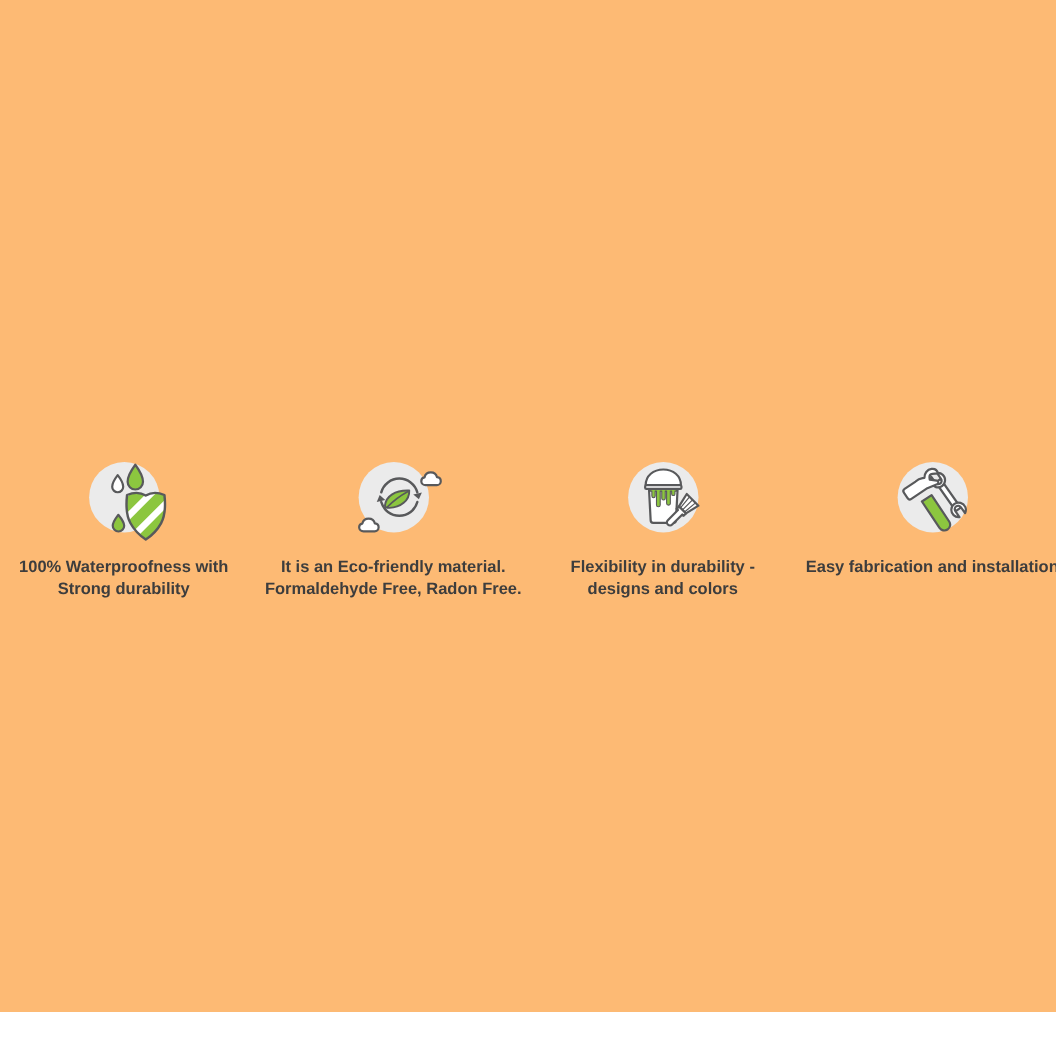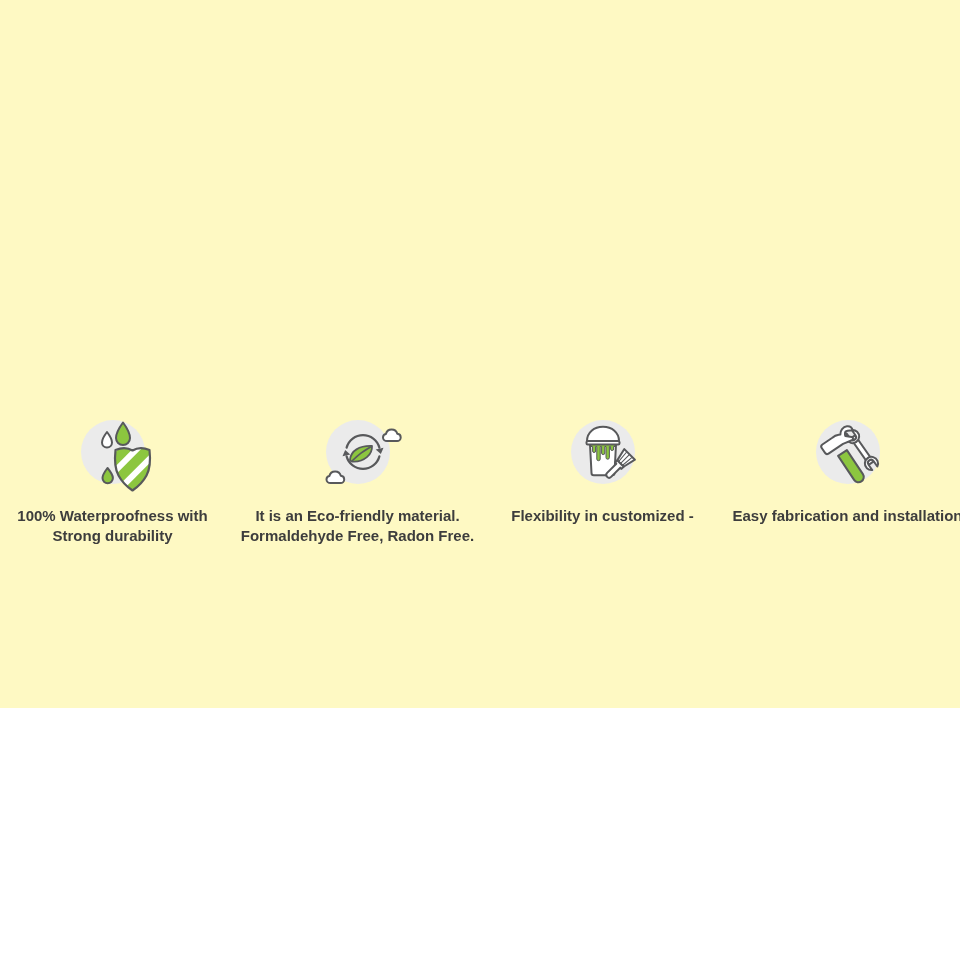--- a/index.html
+++ b/index.html
@@ -7,22 +7,22 @@
     padding: 0;
     background: #ffffff;
     width: 960px;
     height: 960px;
     overflow: hidden;
     font-family: "Liberation Sans", sans-serif;
   }
   .page {
     position: relative;
     width: 960px;
-    height: 708px;
-    background: #fef9c3;
+    height: 920px;
+    background: #fdba74;
   }
   .features-row {
     position: absolute;
     top: 412px;
     left: -10px;
     width: 980px;
     display: flex;
     flex-direction: row;
   }
   .feature {
@@ -123,21 +123,22 @@
           <path d="M24,29 C24,20.5 31,14.8 40,14.8 C49,14.8 56,20.5 56,29 Z" fill="#ffffff" stroke="#58595b" stroke-width="2" stroke-linejoin="round"></path>
           <rect x="23.5" y="29" width="33" height="3.5" rx="1.2" fill="#ffffff" stroke="#58595b" stroke-width="2"></rect>
           <g transform="translate(55.3,53.7) rotate(45)">
             <path d="M-7.5,-16 L7.5,-16 L4.5,-3 L-4.5,-3 Z" fill="#ffffff" stroke="#58595b" stroke-width="2" stroke-linejoin="round"></path>
             <path d="M-3.8,-15.6 L-2.7,-3.4 M0,-15.6 L0,-3.4 M3.8,-15.6 L2.7,-3.4" fill="none" stroke="#58595b" stroke-width="1.1"></path>
             <path d="M-4.5,-3 L4.5,-3 L4.5,0 L2.8,0 L2.8,13 a2.8,2.8 0 0 1 -5.6,0 L-2.8,0 L-4.5,0 Z" fill="#ffffff" stroke="#58595b" stroke-width="2" stroke-linejoin="round"></path>
           </g>
         </svg>
       </div>
       <div class="caption">
-        <span>Flexibility in customized -</span>
+        <span>Flexibility in durability -</span>
+        <span>designs and colors</span>
       </div>
     </div>
 
     <div class="feature">
       <div class="icon-wrap">
         <svg viewBox="0 0 80 80" width="80" height="80">
           <circle cx="40" cy="40" r="32" fill="#ebebeb"></circle>
           <g transform="translate(54,38) rotate(-35)" fill="#ffffff" stroke="#58595b" stroke-width="2" stroke-linejoin="round">
             <rect x="-2.7" y="-16" width="5.4" height="32"></rect>
             <path d="M-3.1,-22.3 A6.6,6.6 0 1 0 3.1,-22.3 L3.1,-15.8 A3.1,3.1 0 0 1 -3.1,-15.8 Z"></path>

